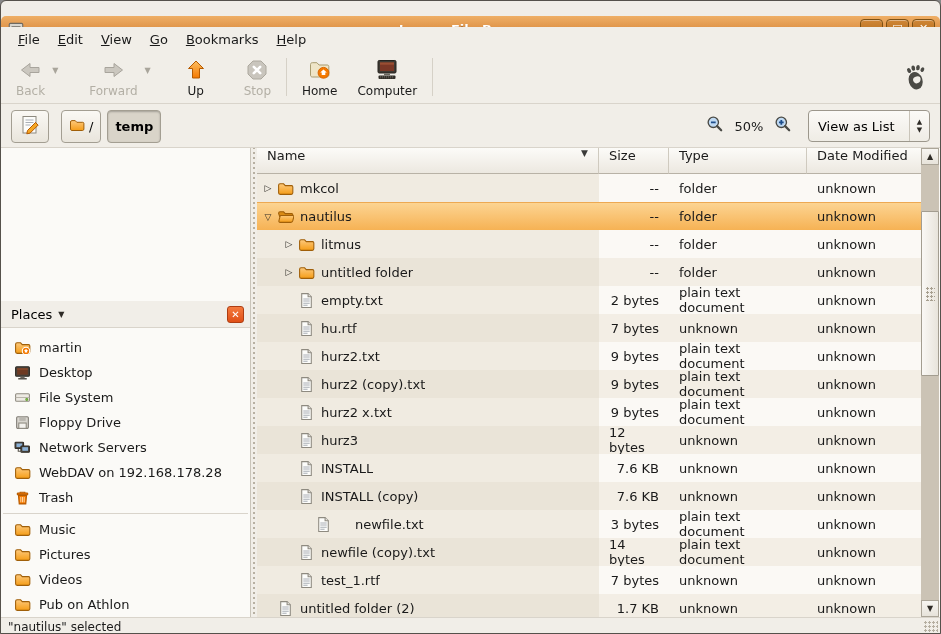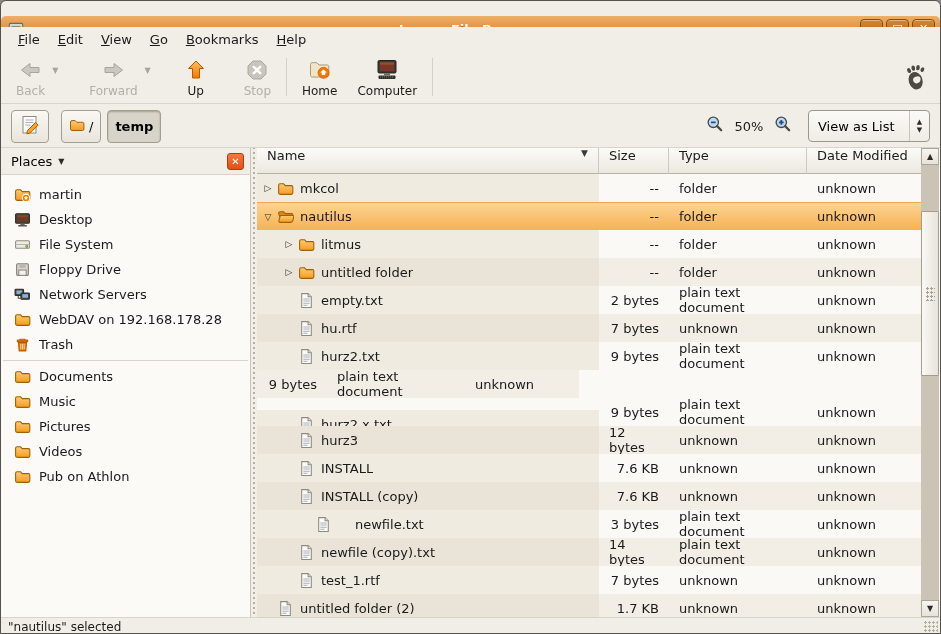--- a/index.html
+++ b/index.html
@@ -74,21 +74,21 @@
   .view-combo .vc-label { flex:1; padding-left:9px; }
   .view-combo .vc-spin {
     width:20px; align-self:stretch; border-left:1px solid #C9C4B9;
     display:flex; flex-direction:column; align-items:center; justify-content:center;
     font-size:7px; color:#2e2b26; line-height:1.2;
   }
   
   .content { position:absolute; left:0; top:147px; width:100%; height:469px; display:flex; }
   
   .sidebar { width:250px; height:100%; background:#FBFAF7; border-right:1px solid #C9C4B9;
-    display:flex; flex-direction:column; position:relative; }
+    display:flex; flex-direction:column; position:relative;justify-content:flex-end; }
   .side-header {
     height:27px; background:#F1EEE8; border-bottom:1px solid #D9D4CB;
     display:flex; align-items:center; padding:0 6px 0 10px; font-size:13px;
   }
   .side-header .ph-label { display:flex; align-items:center; gap:6px; flex:1; }
   .ph-caret { font-size:8px; color:#2e2b26; }
   .side-close {
     width:17px; height:17px; border-radius:3px;
     background:linear-gradient(#F47A3E,#E04F17); border:1px solid #AE3D12;
     color:#fff; font-size:10px; font-weight:bold; display:flex; align-items:center; justify-content:center;
@@ -408,68 +408,56 @@
           <div class="side-item">
             <span class="sicon"><svg width="17" height="17" viewBox="0 0 16 16">
                 <path d="M1.5 5c0-.8.5-1.4 1.4-1.4h3.3L7.8 5.3h5.9c.7 0 1.2.5 1.2 1.2v5.6c0 .8-.6 1.4-1.4 1.4H2.9c-.8 0-1.4-.6-1.4-1.4z" fill="url(#fg2)" stroke="#A05F09"></path>
                 <defs>
                   <linearGradient id="fg2" x1="0" y1="0" x2="0" y2="1">
                     <stop offset="0" stop-color="#FDC97C"></stop>
                     <stop offset="1" stop-color="#F59D17"></stop>
                   </linearGradient>
                 </defs>
               </svg></span>
-            <span>Documents</span>
+            <span>Music</span>
           </div>
           <div class="side-item">
             <span class="sicon"><svg width="17" height="17" viewBox="0 0 16 16">
                 <path d="M1.5 5c0-.8.5-1.4 1.4-1.4h3.3L7.8 5.3h5.9c.7 0 1.2.5 1.2 1.2v5.6c0 .8-.6 1.4-1.4 1.4H2.9c-.8 0-1.4-.6-1.4-1.4z" fill="url(#fg2)" stroke="#A05F09"></path>
                 <defs>
                   <linearGradient id="fg2" x1="0" y1="0" x2="0" y2="1">
                     <stop offset="0" stop-color="#FDC97C"></stop>
                     <stop offset="1" stop-color="#F59D17"></stop>
                   </linearGradient>
                 </defs>
               </svg></span>
-            <span>Music</span>
+            <span>Pictures</span>
           </div>
           <div class="side-item">
             <span class="sicon"><svg width="17" height="17" viewBox="0 0 16 16">
                 <path d="M1.5 5c0-.8.5-1.4 1.4-1.4h3.3L7.8 5.3h5.9c.7 0 1.2.5 1.2 1.2v5.6c0 .8-.6 1.4-1.4 1.4H2.9c-.8 0-1.4-.6-1.4-1.4z" fill="url(#fg2)" stroke="#A05F09"></path>
                 <defs>
                   <linearGradient id="fg2" x1="0" y1="0" x2="0" y2="1">
                     <stop offset="0" stop-color="#FDC97C"></stop>
                     <stop offset="1" stop-color="#F59D17"></stop>
                   </linearGradient>
                 </defs>
               </svg></span>
-            <span>Pictures</span>
+            <span>Videos</span>
           </div>
           <div class="side-item">
             <span class="sicon"><svg width="17" height="17" viewBox="0 0 16 16">
                 <path d="M1.5 5c0-.8.5-1.4 1.4-1.4h3.3L7.8 5.3h5.9c.7 0 1.2.5 1.2 1.2v5.6c0 .8-.6 1.4-1.4 1.4H2.9c-.8 0-1.4-.6-1.4-1.4z" fill="url(#fg2)" stroke="#A05F09"></path>
                 <defs>
                   <linearGradient id="fg2" x1="0" y1="0" x2="0" y2="1">
                     <stop offset="0" stop-color="#FDC97C"></stop>
                     <stop offset="1" stop-color="#F59D17"></stop>
                   </linearGradient>
                 </defs>
               </svg></span>
-            <span>Videos</span>
-          </div>
-          <div class="side-item">
-            <span class="sicon"><svg width="17" height="17" viewBox="0 0 16 16">
-                <path d="M1.5 5c0-.8.5-1.4 1.4-1.4h3.3L7.8 5.3h5.9c.7 0 1.2.5 1.2 1.2v5.6c0 .8-.6 1.4-1.4 1.4H2.9c-.8 0-1.4-.6-1.4-1.4z" fill="url(#fg2)" stroke="#A05F09"></path>
-                <defs>
-                  <linearGradient id="fg2" x1="0" y1="0" x2="0" y2="1">
-                    <stop offset="0" stop-color="#FDC97C"></stop>
-                    <stop offset="1" stop-color="#F59D17"></stop>
-                  </linearGradient>
-                </defs>
-              </svg></span>
             <span>Pub on Athlon</span>
           </div>
         </div>
     </div>
     <div class="paned"></div>
     <div class="listview">
       <div class="list-main">
         <div class="list-header">
           <div class="hcell col-name">
             <span>Name</span>
@@ -589,26 +577,35 @@
                     <path d="M9.5 1.5v3h3" fill="#E4E2DC" stroke="#8E8A80"></path>
                     <path d="M5 6.5h6M5 8.5h6M5 10.5h6M5 12.5h4" stroke="#A9AEB6"></path>
                   </svg></span>
                 <span class="fname">hurz2.txt</span>
               </div>
               <div class="cell size col-size">9 bytes</div>
               <div class="cell type col-type">plain text document</div>
               <div class="cell date col-date">unknown</div>
             </div>
             <div class="row dark">
+              <div class="cell name col-name" style="padding-left: 25px;">
+                <span class="expander"></span>
+                <span class="ficon"><svg width="17" height="17" viewBox="0 0 16 16">
+                    <path d="M3.5 1.5h6l3 3v10h-9z" fill="#FCFCFA" stroke="#8E8A80"></path>
+                    <path d="M9.5 1.5v3h3" fill="#E4E2DC" stroke="#8E8A80"></path>
+                    <path d="M5 6.5h6M5 8.5h6M5 10.5h6M5 12.5h4" stroke="#A9AEB6"></path>
+                  </svg></span>
+                <span class="fname">hurz2 (copy).txt</span>
+              </div>
               <div class="cell size col-size">9 bytes</div>
               <div class="cell type col-type">plain text document</div>
               <div class="cell date col-date">unknown</div>
             </div>
             <div class="row light">
-              <div class="cell name col-name" style="padding-left: 25px; margin-top: 12px;">
+              <div class="cell name col-name" style="padding-left: 25px;">
                 <span class="expander"></span>
                 <span class="ficon"><svg width="17" height="17" viewBox="0 0 16 16">
                     <path d="M3.5 1.5h6l3 3v10h-9z" fill="#FCFCFA" stroke="#8E8A80"></path>
                     <path d="M9.5 1.5v3h3" fill="#E4E2DC" stroke="#8E8A80"></path>
                     <path d="M5 6.5h6M5 8.5h6M5 10.5h6M5 12.5h4" stroke="#A9AEB6"></path>
                   </svg></span>
                 <span class="fname">hurz2 x.txt</span>
               </div>
               <div class="cell size col-size">9 bytes</div>
               <div class="cell type col-type">plain text document</div>

